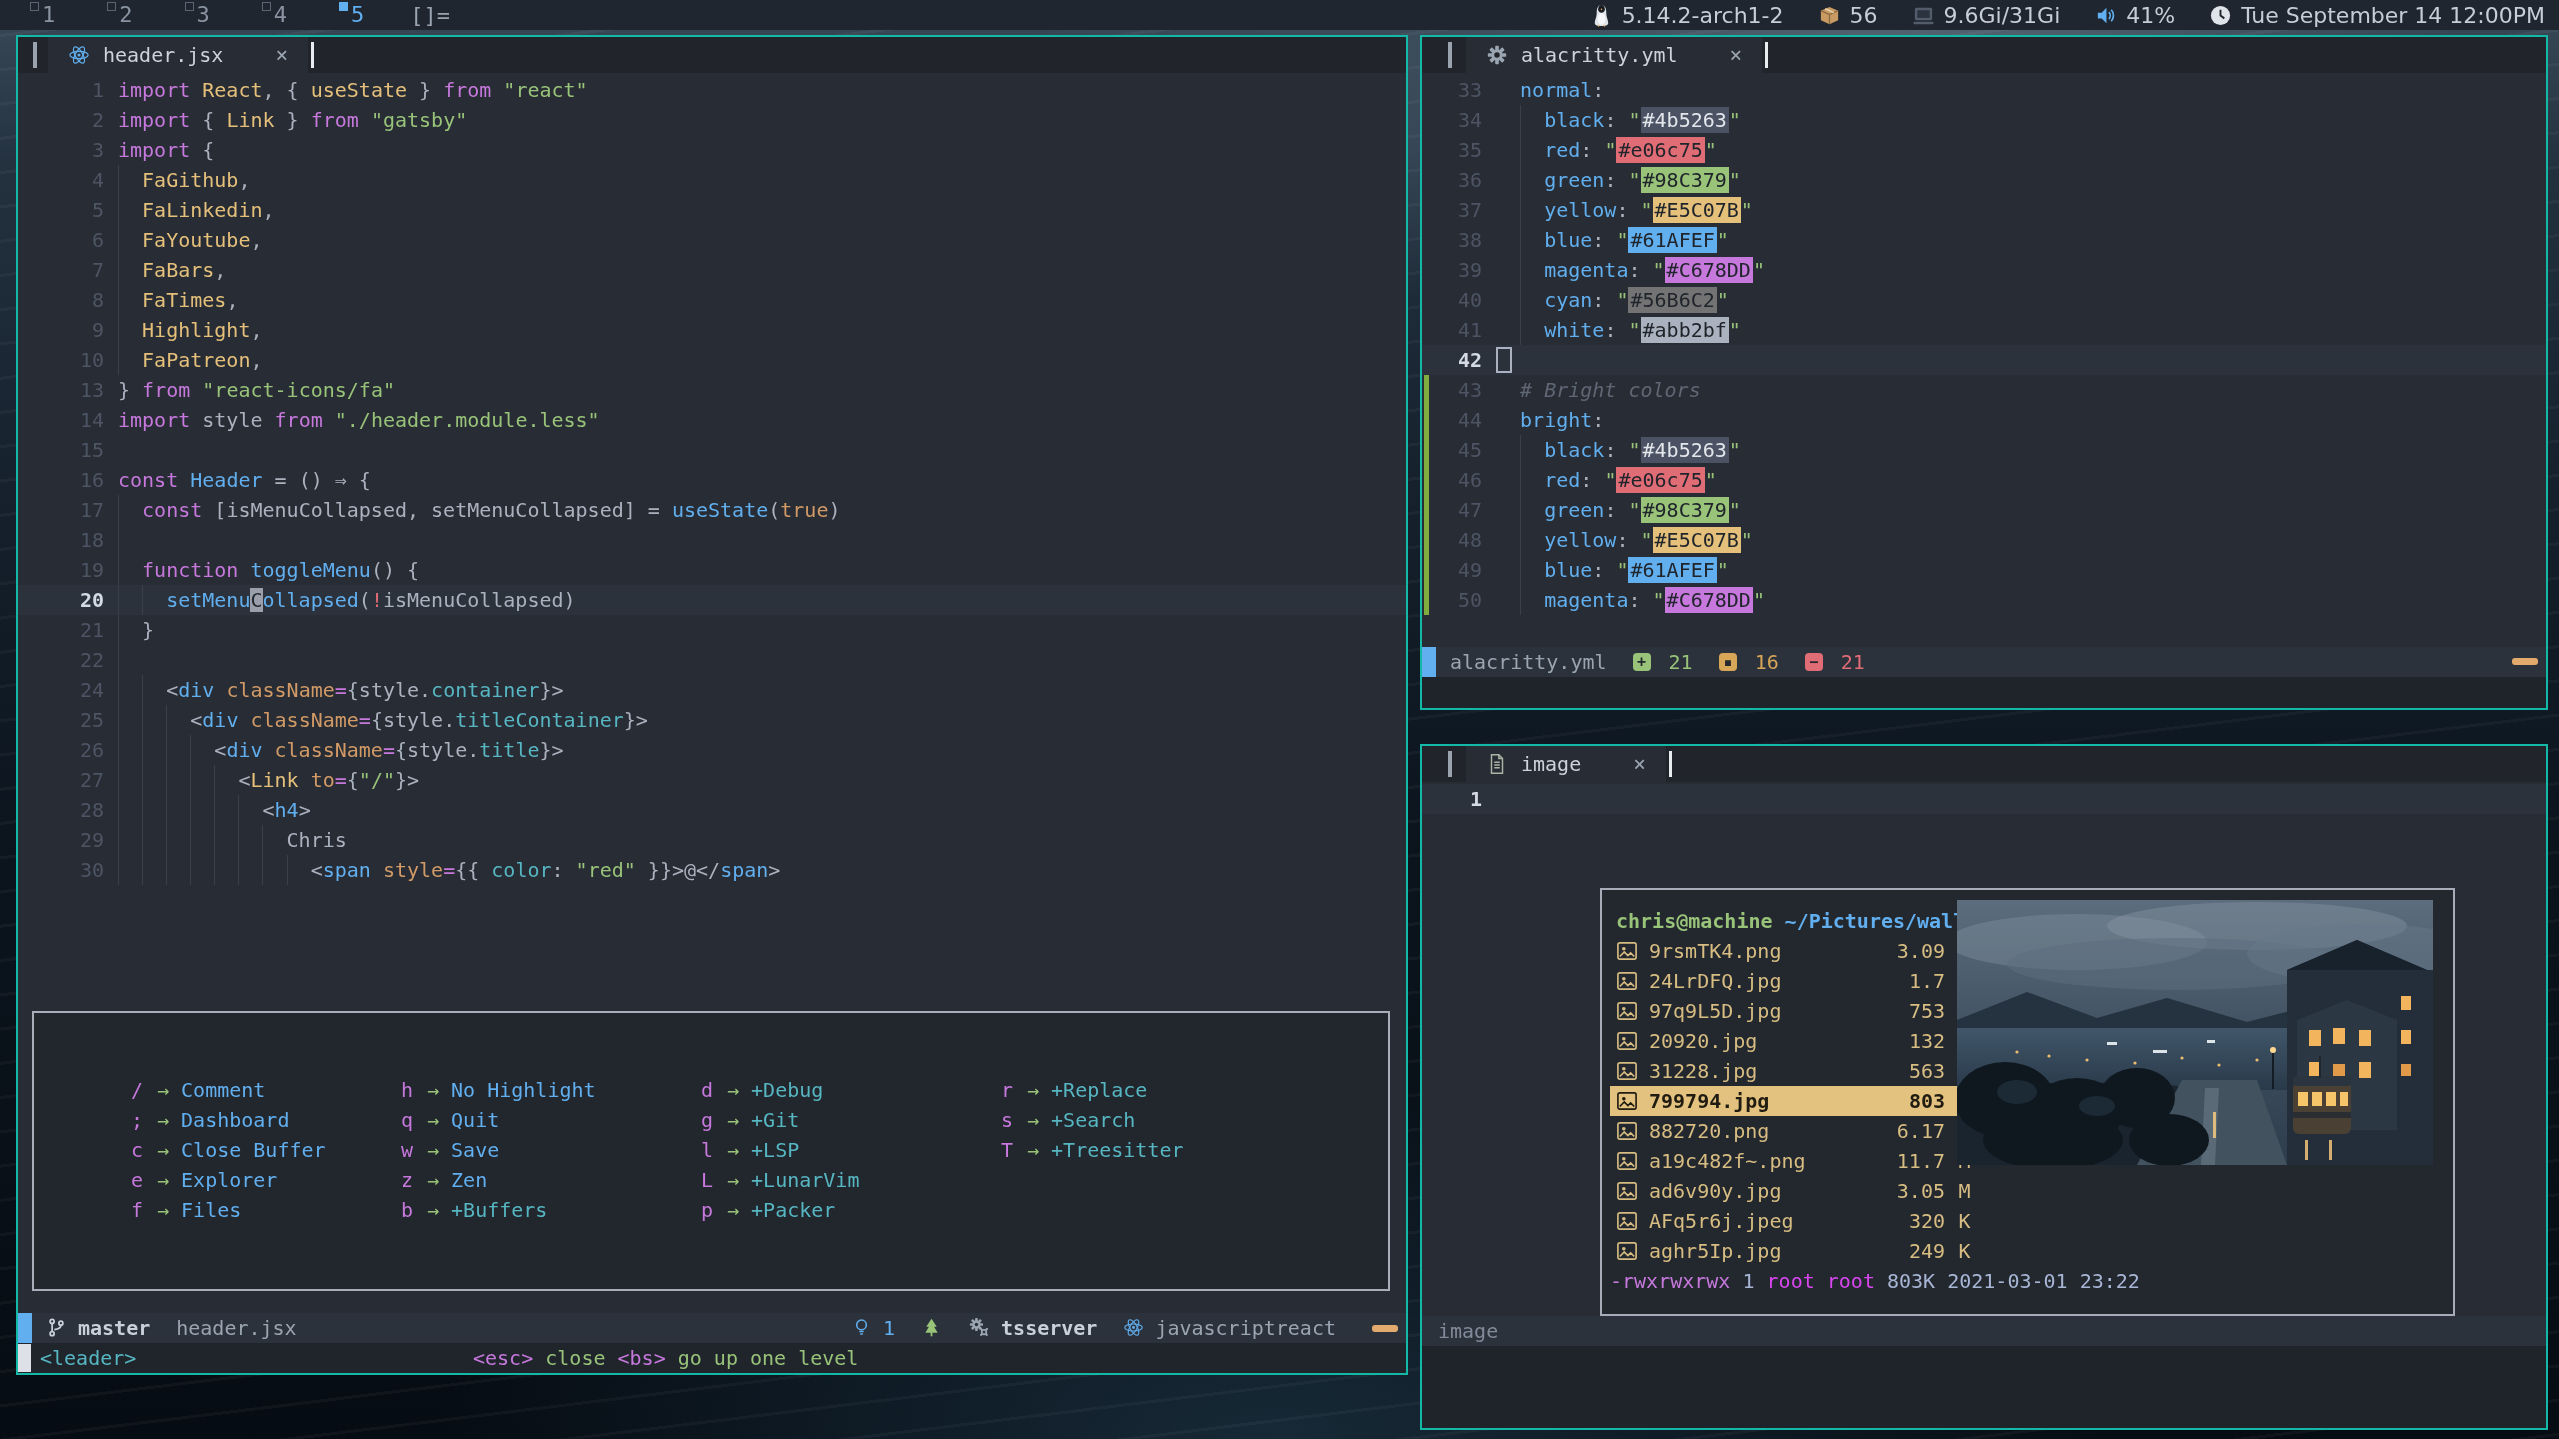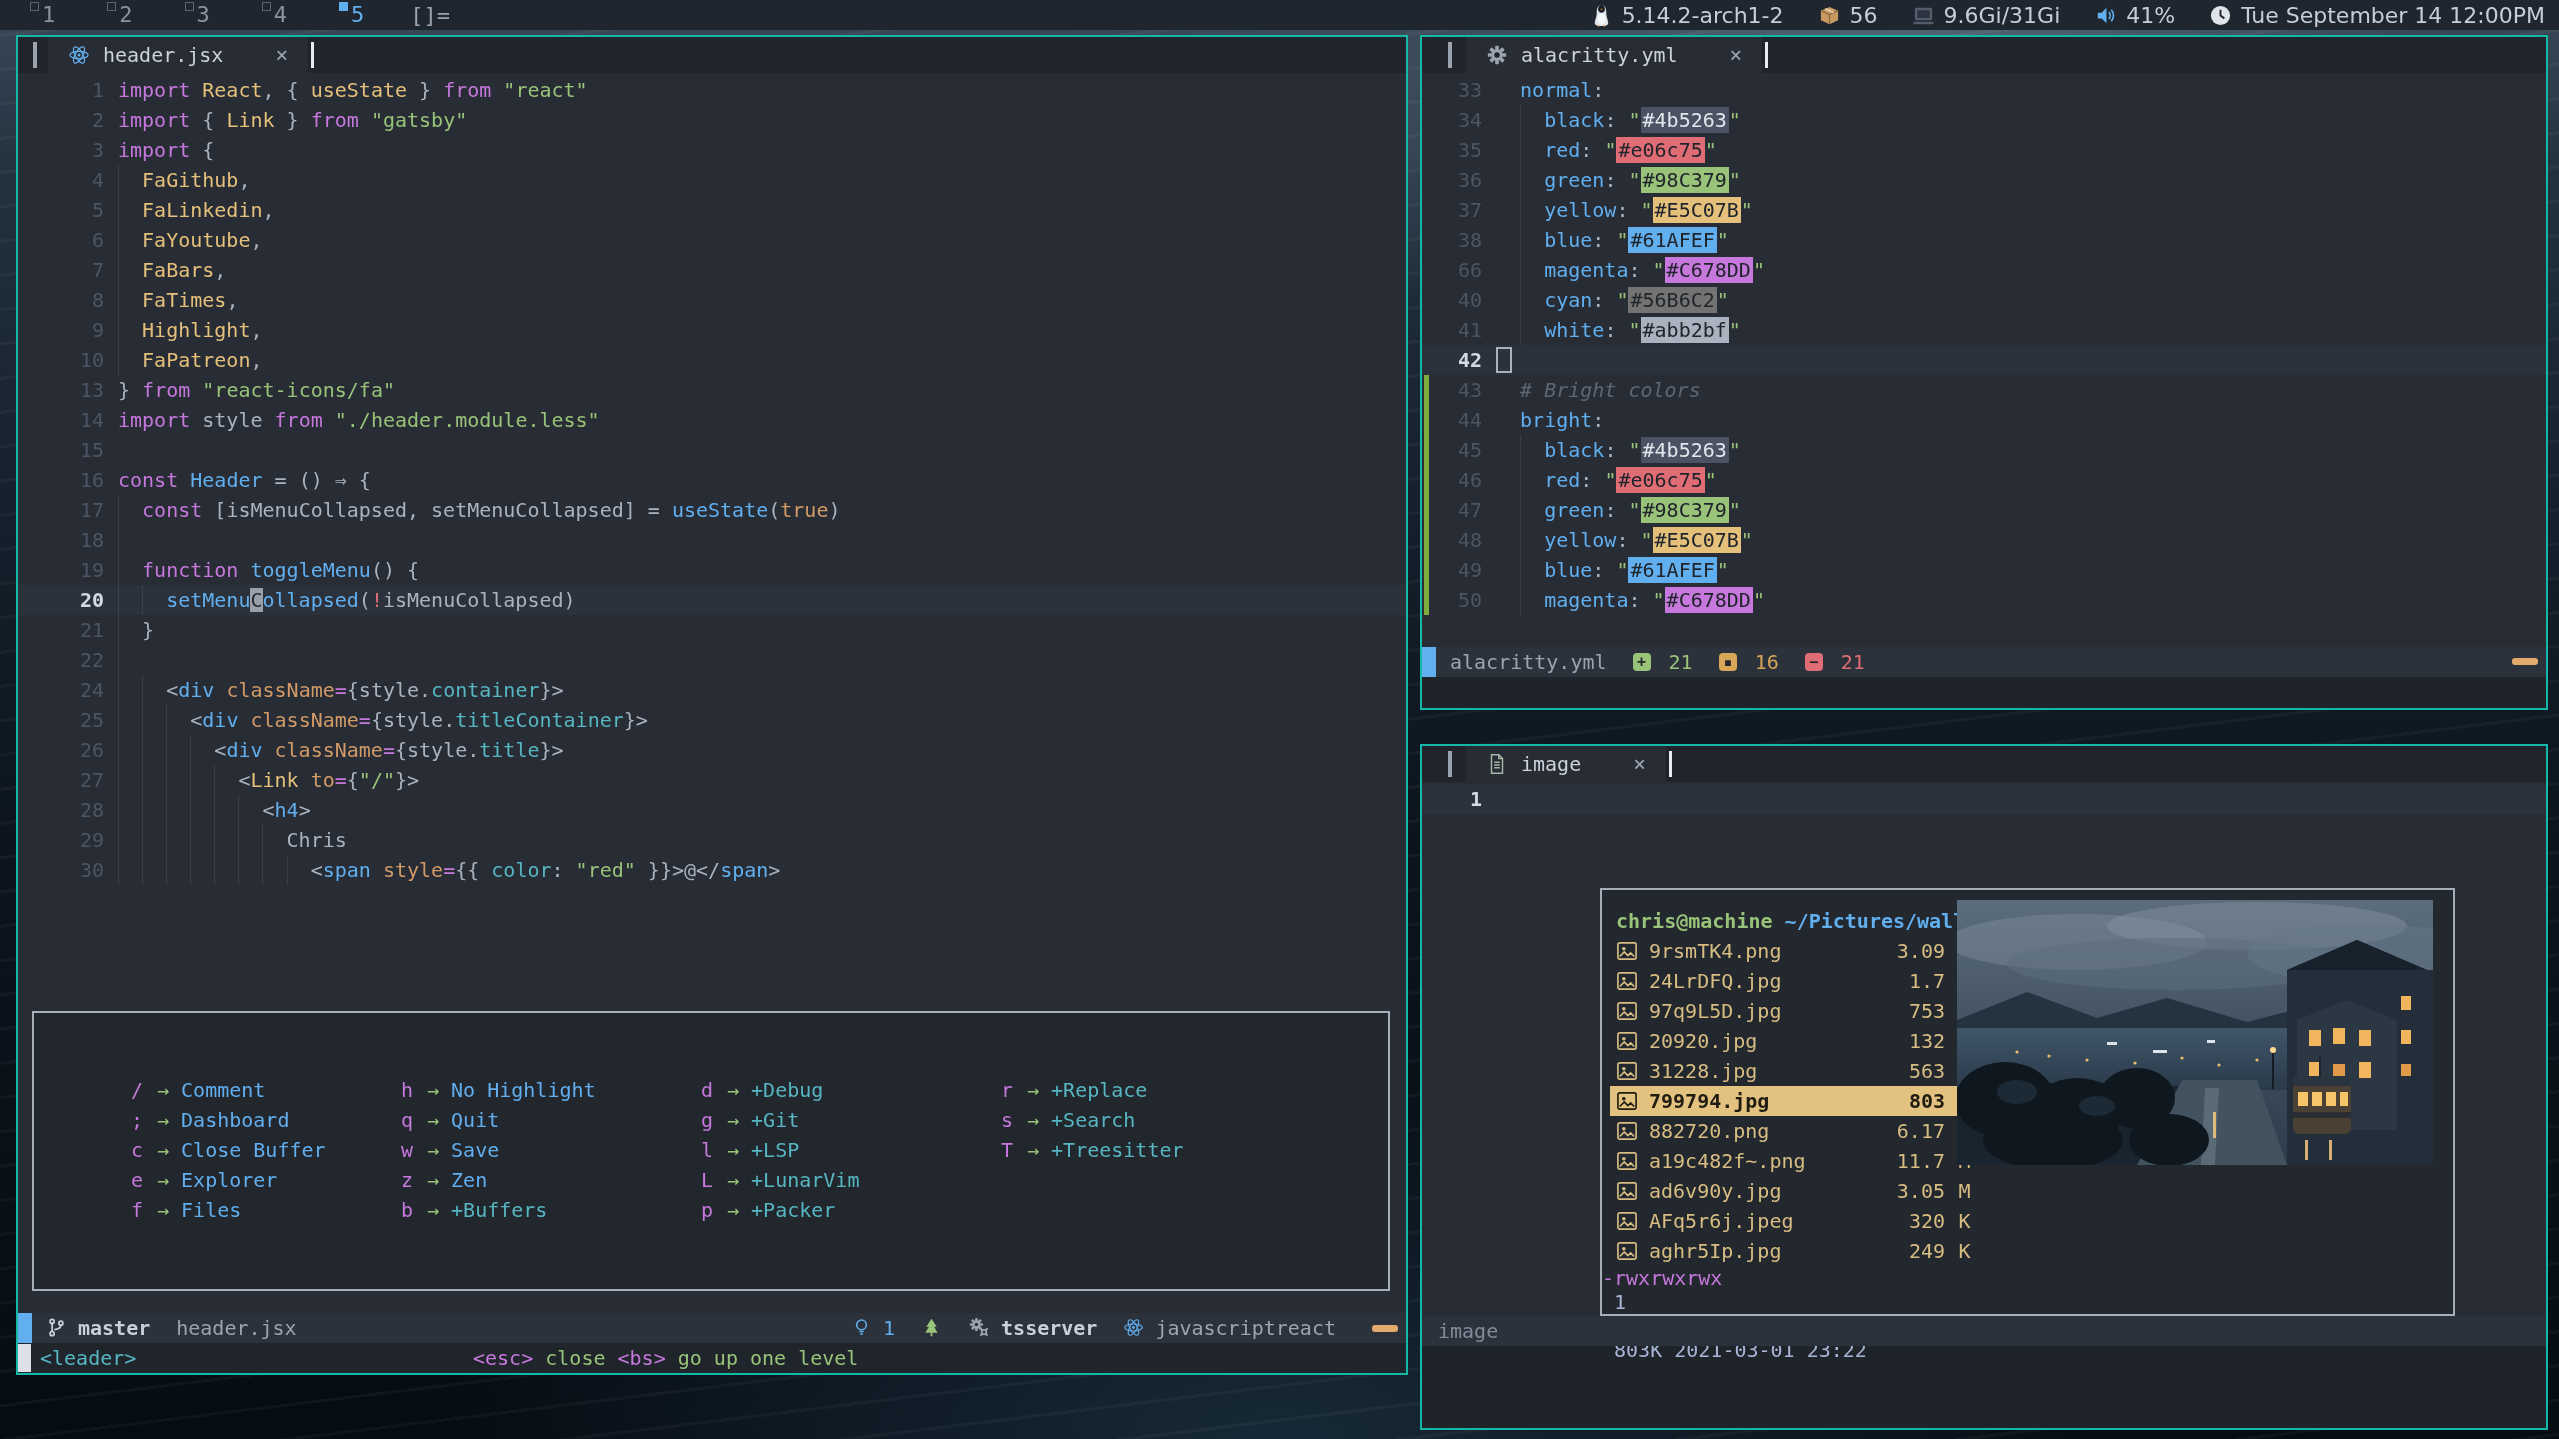--- a/index.html
+++ b/index.html
@@ -99,21 +99,21 @@
     background:#23272e;border:2px solid #a6adb8;box-sizing:border-box;font-size:20px;}
   .lftitle{height:30px;line-height:30px;margin:16px 0 0 14px;font-weight:bold;white-space:pre;}
   .lfuser{color:#98c379;} .lfpath{color:#61afef;} .lffile{color:#e0ca8c;}
   .lfrow{height:30px;display:flex;align-items:center;width:368px;margin-left:8px;
     padding:0 6px;box-sizing:border-box;color:#d7bd82;text-align:center;}
   .lfrow .fico{width:22px;height:20px;margin-right:11px;flex:none;color:#d7bd82;}
   .lfrow .fico svg{width:22px;height:20px;display:block;}
   .lfrow.sel{background:#e3c27f;color:#201c11;font-weight:bold;}
   .lfrow.sel .fico{color:#201c11;}
   .lfsize{margin-left:auto;} .lfunit{margin-left:12px;width:15px;}
-  #lfperms{height:30px;display:flex;white-space:pre;flex-direction:column;}
+  #lfperms{height:30px;display:flex;align-items:center;margin-left:8px;white-space:pre;}
   .pm{color:#c678dd;} .pf{color:#a8b6d6;} .pg{color:#d946ef;}
   #lfimg{position:absolute;left:355px;top:10px;width:476px;height:265px;overflow:hidden;}
   
   #rb-status .sltext{color:#818b99;margin-left:16px;}
 </style>
 </head>
 <body>
 
 <div id="topbar">
   <div id="ws">
@@ -586,21 +586,21 @@
         <span class="ltext"><span class="guide" style="left: 2ch;"></span><span class="sg-b">    yellow</span><span class="sg-f">: </span><span class="sg-s">"</span><span class="sg-x" style="background: rgb(229, 192, 123); color: rgb(32, 36, 43);">#E5C07B</span><span class="sg-s">"</span></span>
       </div>
       <div class="crow">
         <span class="sign"></span>
         <span class="lnum">38</span>
         <span class="lpad"></span>
         <span class="ltext"><span class="guide" style="left: 2ch;"></span><span class="sg-b">    blue</span><span class="sg-f">: </span><span class="sg-s">"</span><span class="sg-x" style="background: rgb(97, 175, 239); color: rgb(32, 36, 43);">#61AFEF</span><span class="sg-s">"</span></span>
       </div>
       <div class="crow">
         <span class="sign"></span>
-        <span class="lnum">66</span>
+        <span class="lnum">39</span>
         <span class="lpad"></span>
         <span class="ltext"><span class="guide" style="left: 2ch;"></span><span class="sg-b">    magenta</span><span class="sg-f">: </span><span class="sg-s">"</span><span class="sg-x" style="background: rgb(198, 120, 221); color: rgb(32, 36, 43);">#C678DD</span><span class="sg-s">"</span></span>
       </div>
       <div class="crow">
         <span class="sign"></span>
         <span class="lnum">40</span>
         <span class="lpad"></span>
         <span class="ltext"><span class="guide" style="left: 2ch;"></span><span class="sg-b">    cyan</span><span class="sg-f">: </span><span class="sg-s">"</span><span class="sg-x" style="background: #737373; color: rgb(32, 36, 43);">#56B6C2</span><span class="sg-s">"</span></span>
       </div>
       <div class="crow">

